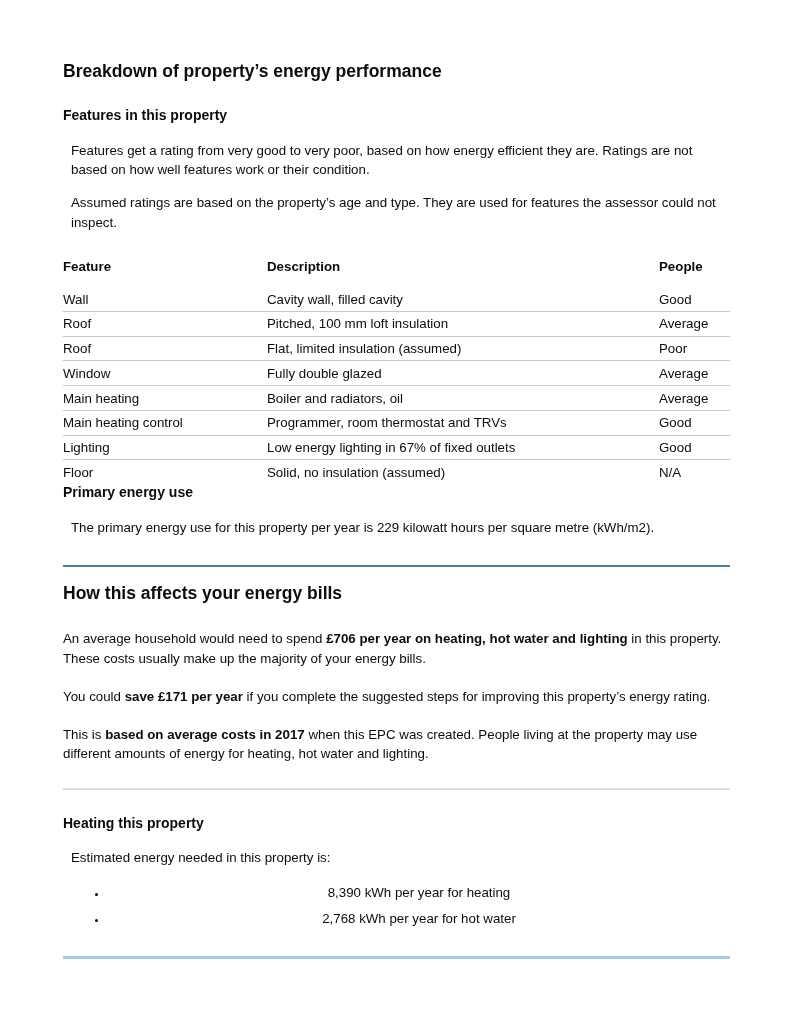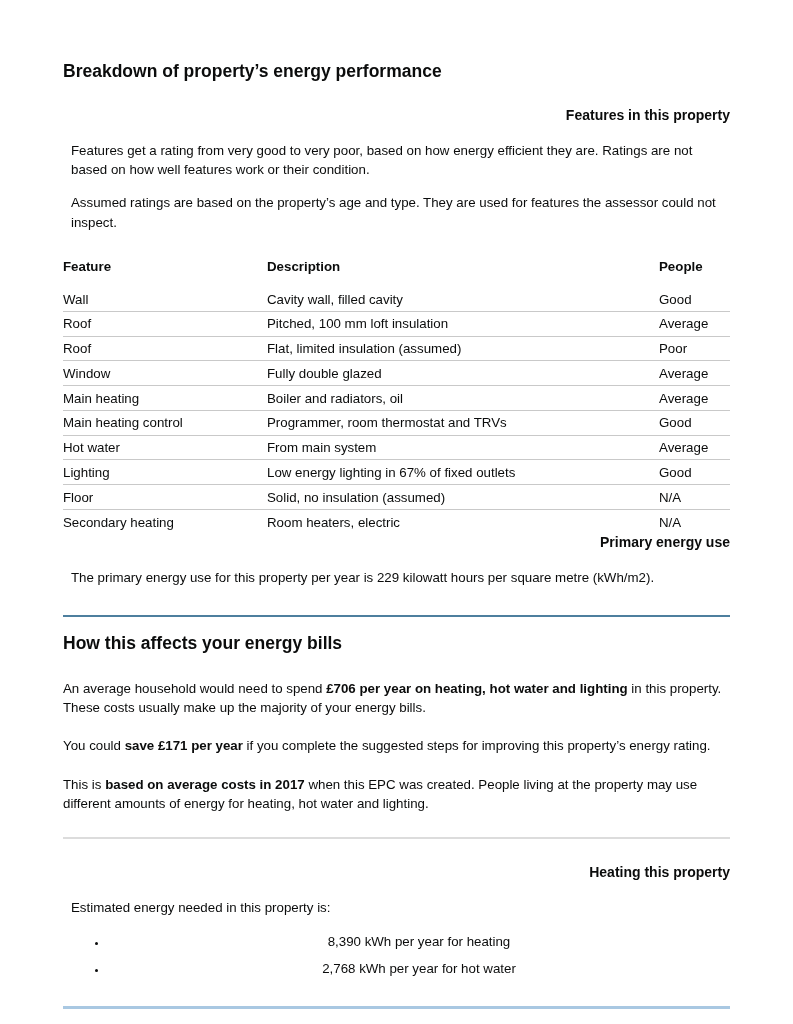--- a/index.html
+++ b/index.html
@@ -24,21 +24,20 @@
     font-size: 17.5px;
     font-weight: bold;
     line-height: 1.2;
     margin: 0 0 25px 0;
   }
   h2.doc-h2 {
     font-size: 14px;
     font-weight: bold;
     line-height: 1.2;
     margin: 0 0 17px 0;
-    text-align: right;
   }
   p.body-text {
     margin: 0 0 14px 8px;
     max-width: 670px;
   }
   table.features-table {
     width: 100%;
     border-collapse: collapse;
     margin-top: 25px;
     table-layout: fixed;
@@ -147,37 +146,27 @@
           <td>Main heating</td>
           <td>Boiler and radiators, oil</td>
           <td>Average</td>
         </tr>
         <tr>
           <td>Main heating control</td>
           <td>Programmer, room thermostat and TRVs</td>
           <td>Good</td>
         </tr>
         <tr>
-          <td>Hot water</td>
-          <td>From main system</td>
-          <td>Average</td>
-        </tr>
-        <tr>
           <td>Lighting</td>
           <td>Low energy lighting in 67% of fixed outlets</td>
           <td>Good</td>
         </tr>
         <tr>
           <td>Floor</td>
           <td>Solid, no insulation (assumed)</td>
-          <td>N/A</td>
-        </tr>
-        <tr>
-          <td>Secondary heating</td>
-          <td>Room heaters, electric</td>
           <td>N/A</td>
         </tr>
       </tbody>
   </table>
 
   <h2 class="doc-h2 mt-primary">Primary energy use</h2>
 
   <p class="body-text">The primary energy use for this property per year is 229 kilowatt hours per square metre (kWh/m2).</p>
 
   <hr class="divider divider-blue">

